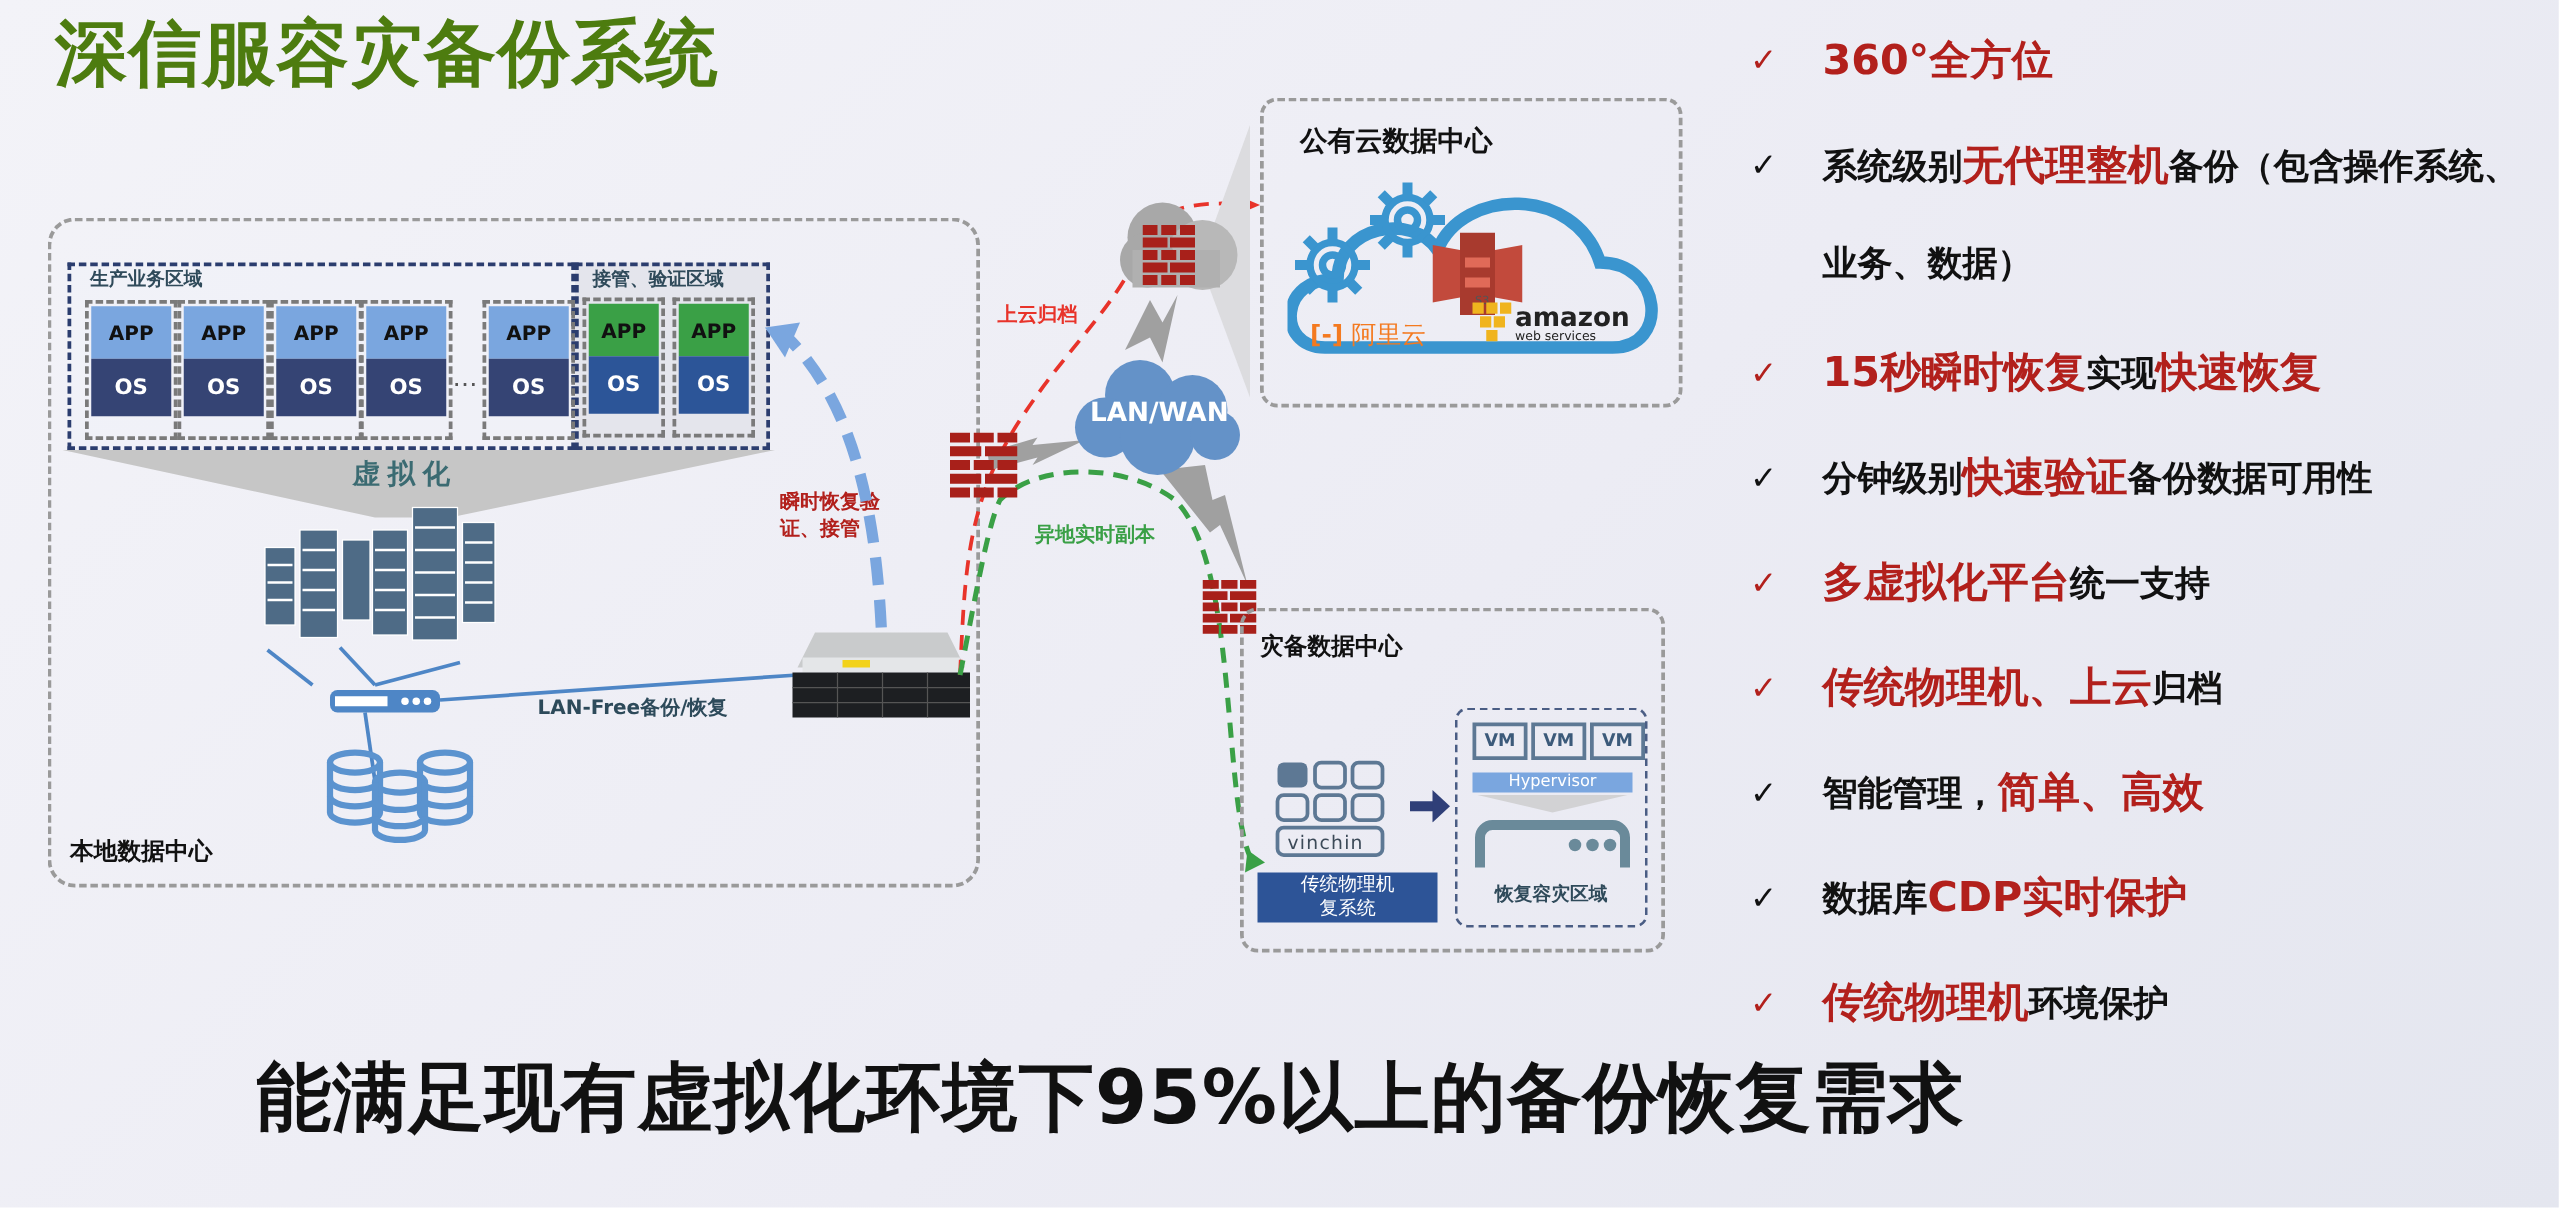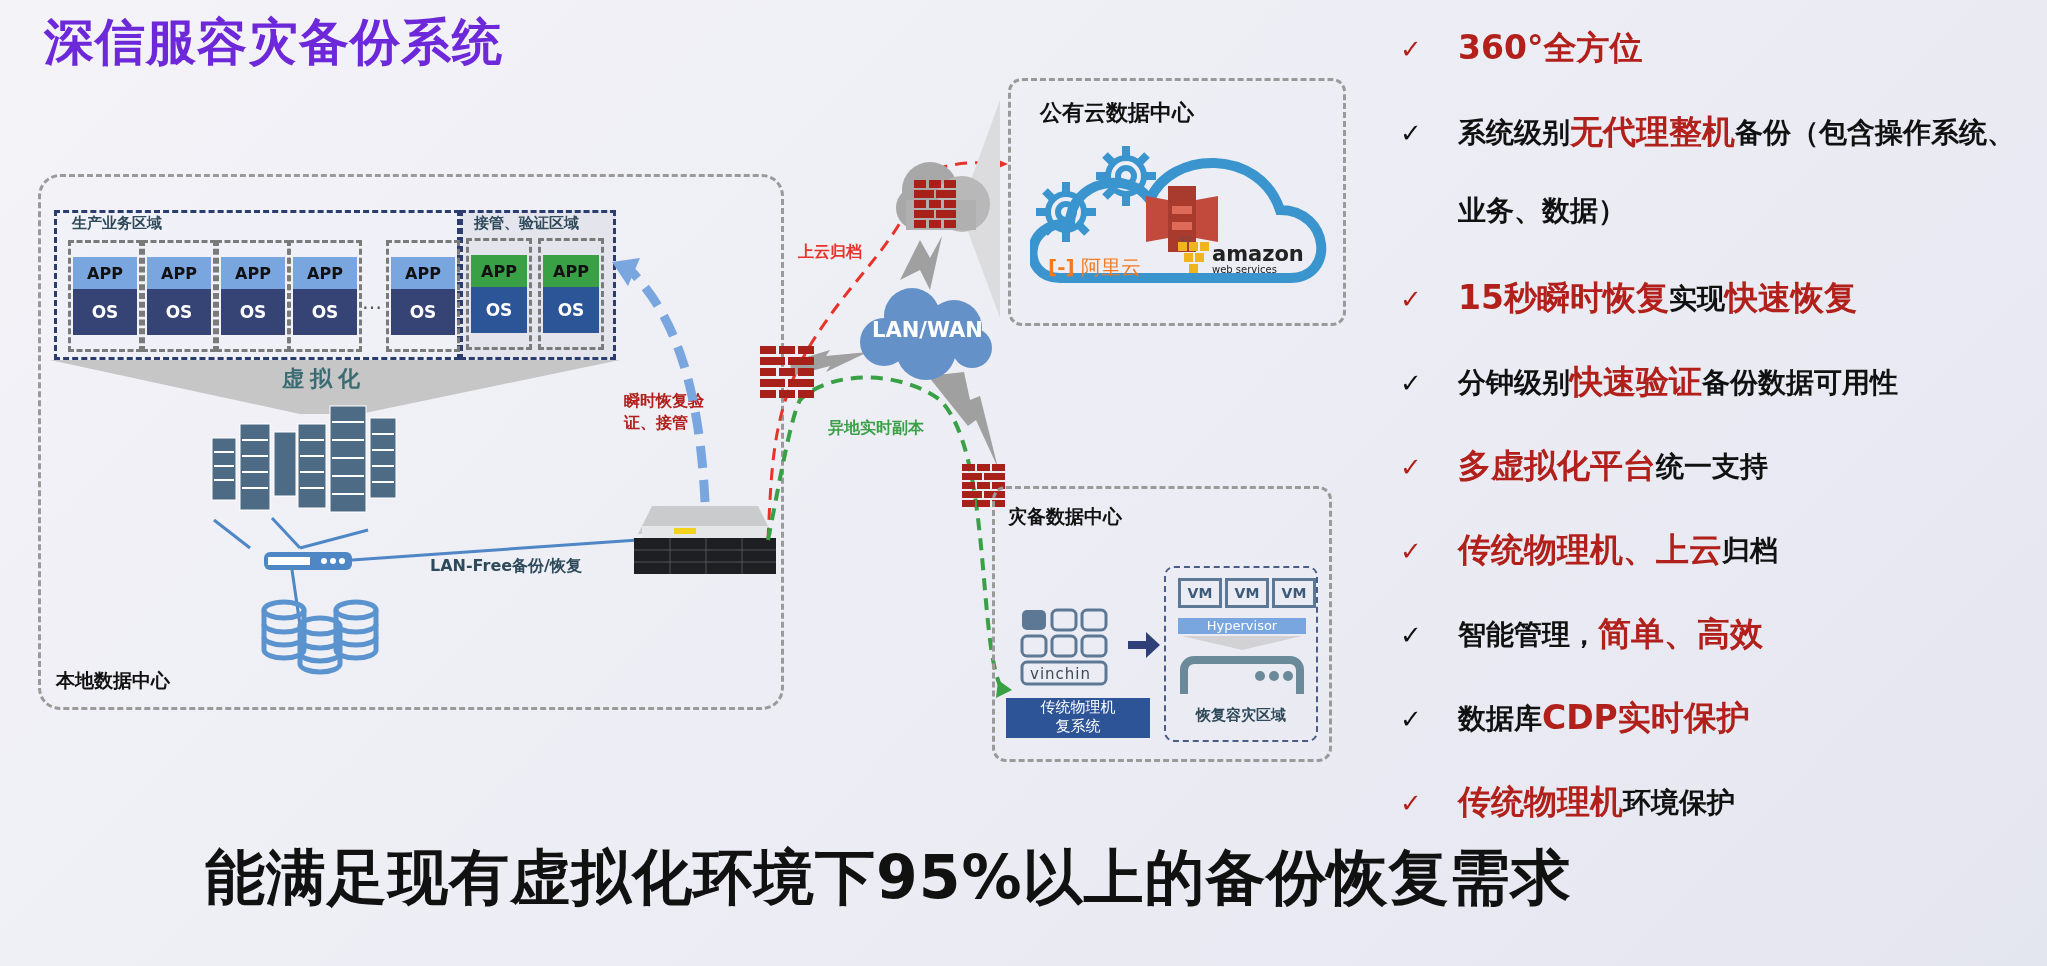--- a/index.html
+++ b/index.html
@@ -3,30 +3,30 @@
 <meta charset="utf-8">
 <style>
   html, body { margin:0; padding:0; }
   body {
     width:2047px; height:966px; overflow:hidden; position:relative;
     background: linear-gradient(135deg, #f3f3f8 0%, #ececf4 55%, #e4e6ef 100%);
     font-family: "DejaVu Sans", "Liberation Sans", sans-serif;
   }
   .abs { position:absolute; }
   .title {
-    left:44px; top:4px; font-size:50px; font-weight:bold; color:#6d28d9;
+    left:44px; top:4px; font-size:58px; font-weight:bold; color:#4d7c0f;
     letter-spacing:1px; line-height:76px;
   }
   .dash-box { border:3px dashed #9a9a9a; border-radius:22px; }
   .zone { border:3px dashed #2b3d6e; }
   .zone-label { font-size:15px; font-weight:bold; color:#2f4a5a; }
   .vm {
     position:absolute; width:64px; height:102px; border:3px dashed #7a7a7a; padding:2px;
   }
-  .vm .app { height:32px; display:flex; align-items:center; justify-content:center; font-weight:bold; font-size:16px; color:#111;margin-top:12px; }
+  .vm .app { height:42px; display:flex; align-items:center; justify-content:center; font-weight:bold; font-size:16px; color:#111; }
   .vm .os { height:46px; display:flex; align-items:center; justify-content:center; font-weight:bold; font-size:17px; color:#fff; }
   .blue-app { background:#7aa6df; }
   .green-app { background:#3aa046; }
   .navy-os { background:#354474; }
   .mid-os { background:#2c5598; }
   .label-bold { font-weight:bold; color:#111; }
   .red-lbl { color:#b2201c; font-weight:bold; }
   .green-lbl { color:#3aa046; font-weight:bold; }
   .bullets { left:1400px; top:26px; width:640px; }
   .bullet { position:absolute; left:0; display:flex; align-items:center; font-size:28px; font-weight:bold; color:#111; white-space:nowrap; }

